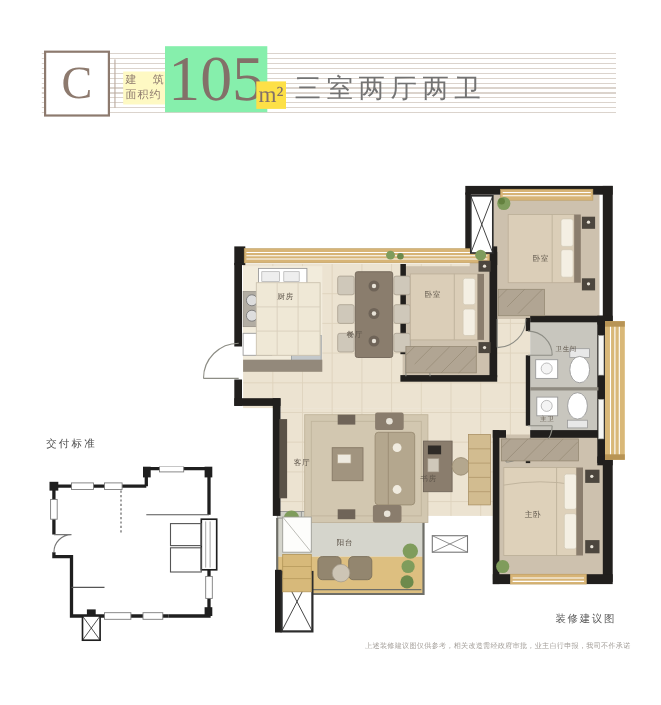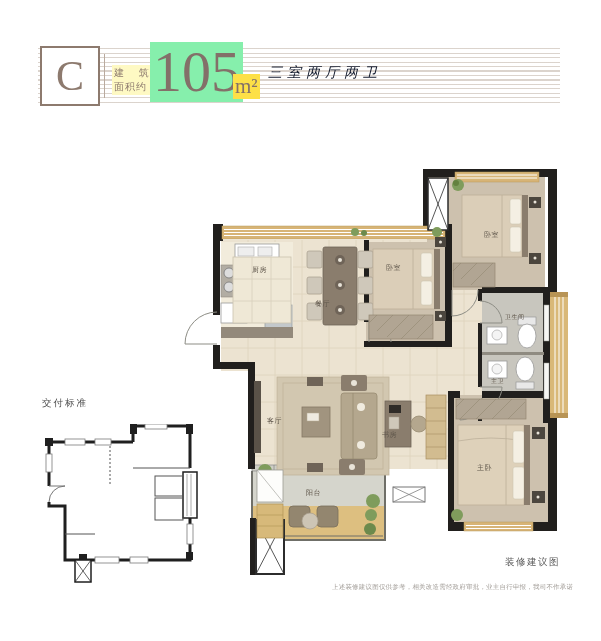--- a/index.html
+++ b/index.html
@@ -16,21 +16,21 @@
   #unit-box .letter{font-family:"Liberation Serif",serif;font-size:42px;color:#8d7a6e;line-height:1;}
   #unit-divider{left:104px;top:54px;width:1px;height:44px;background:#b9aa9e;}
   #area-prefix{left:112px;top:65px;background:#fef9c3;color:#8d7a6e;font-size:10px;line-height:14px;padding:1px 2px;}
   #area-prefix .l1{letter-spacing:6px;}
   #area-prefix .l2{letter-spacing:1px;}
   #area-value{left:150px;top:42px;background:#86efac;padding:0 3px;
     font-family:"Liberation Serif",serif;font-size:58px;line-height:60px;color:#837069;}
   #area-unit{left:233px;top:74px;background:#fde047;font-family:"Liberation Serif",serif;
     font-size:21px;color:#837069;padding:0 2px;}
   #layout-summary{left:268px;top:64px;font-family:"Liberation Serif",serif;
-    font-size:14px;color:#0f172a;letter-spacing:5px;font-style:italic;}
+    font-size:24px;color:#737373;letter-spacing:5px;}
 
   
   .room-label{position:absolute;font-size:7px;color:#5f564b;letter-spacing:.5px;white-space:nowrap;}
   .room-label.small{font-size:6px;}
 
   #secondary-title{left:42px;top:397px;font-size:9.5px;color:#4a4a4a;letter-spacing:2px;}
   #footer-caption{left:505px;top:556px;font-size:9.5px;color:#5a5a5a;letter-spacing:1.5px;}
   #footer-disclaimer{left:332px;top:583px;width:234px;font-size:6.5px;color:#a39e99;
     letter-spacing:.2px;white-space:nowrap;}
 </style>

